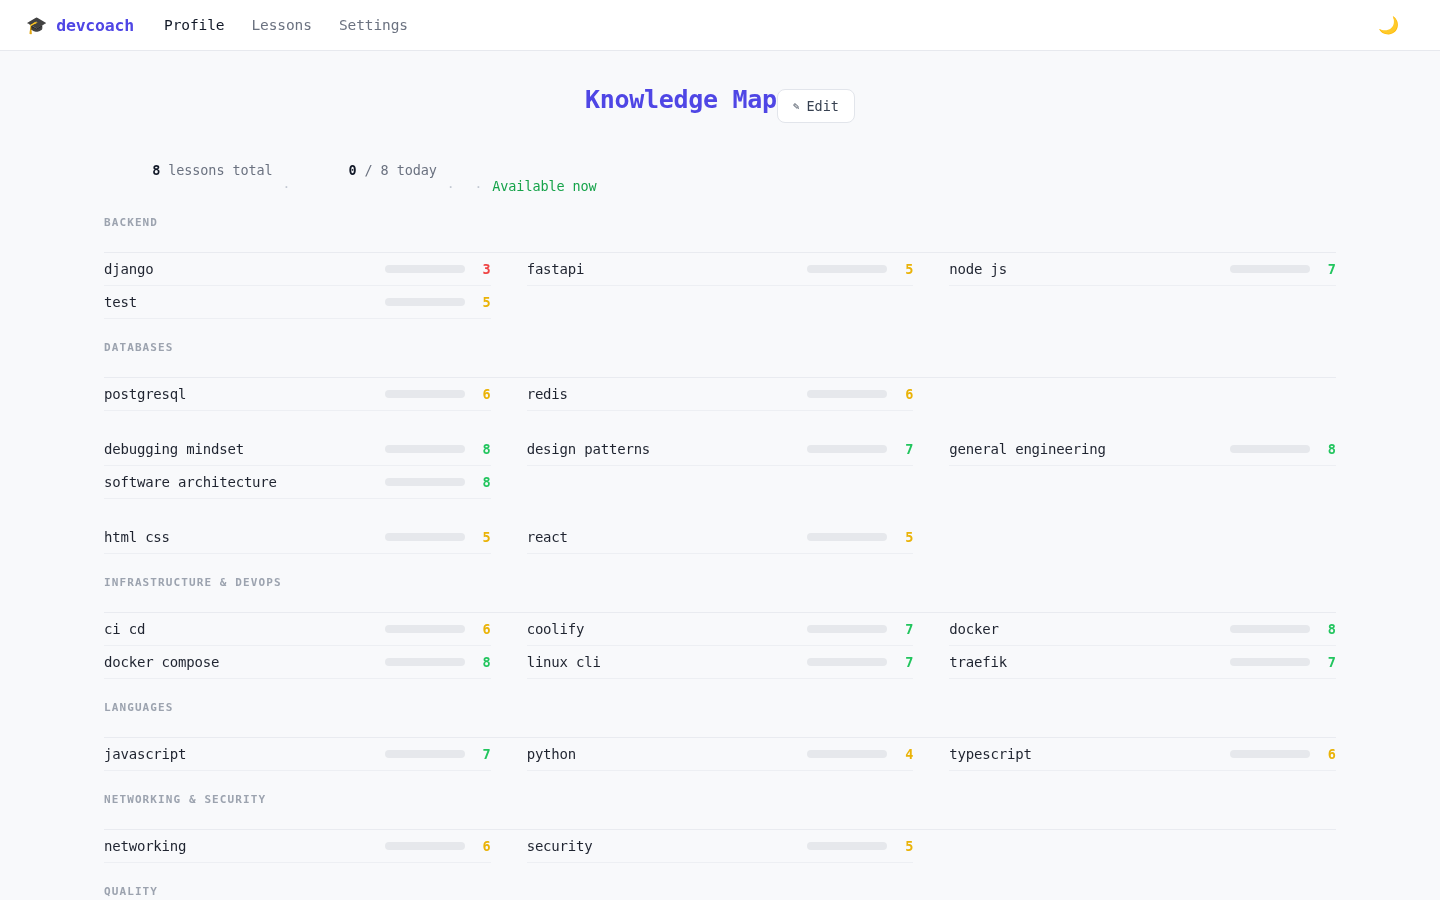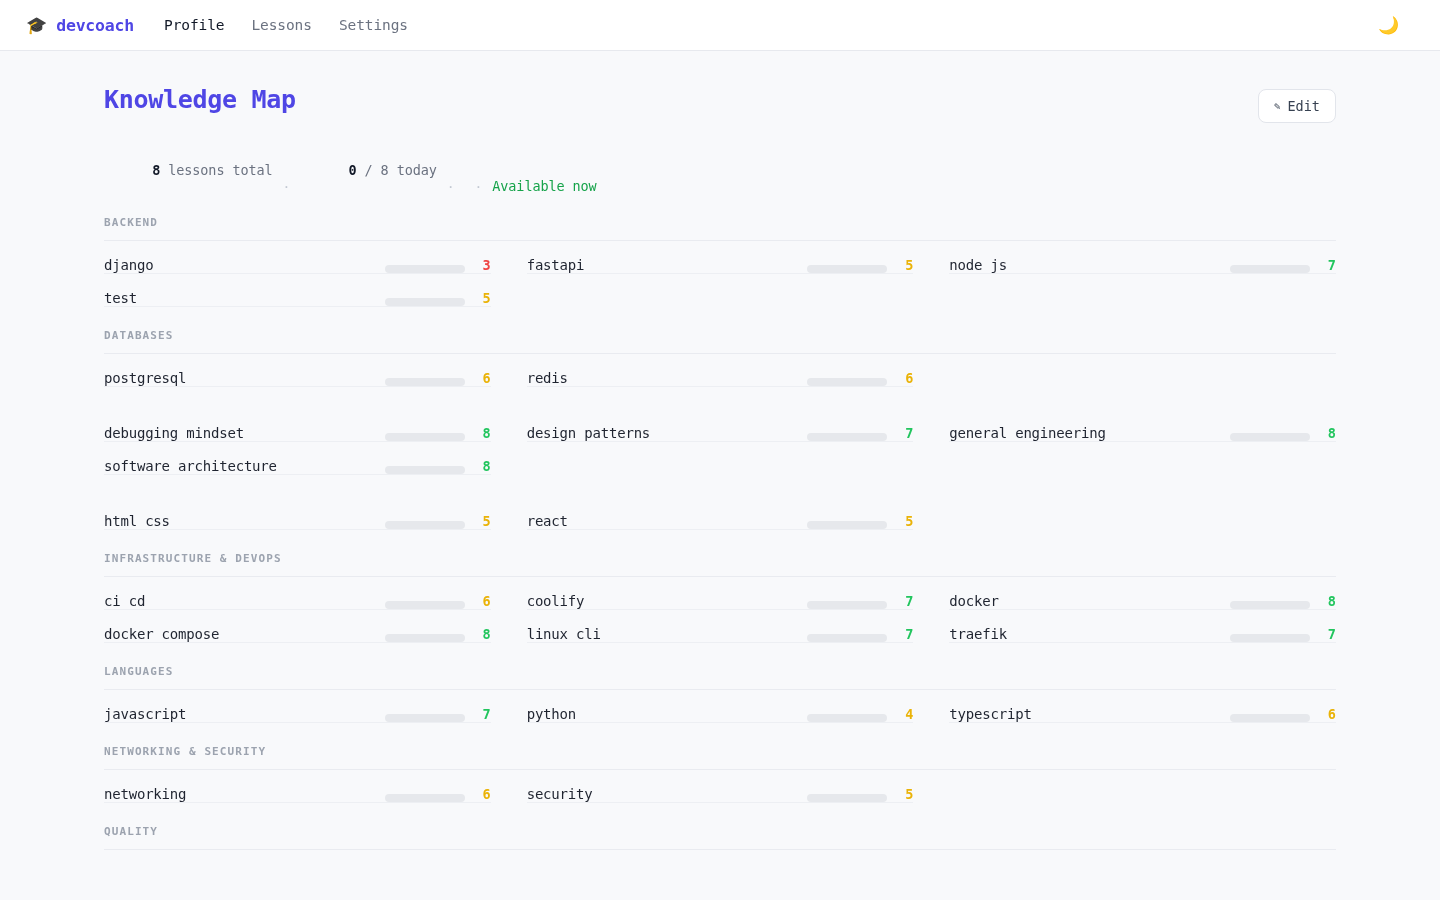--- a/index.html
+++ b/index.html
@@ -78,21 +78,21 @@
   }
 
   
   .page {
     padding: 0 104px;
   }
 
   .page-head {
     display: flex;
     align-items: flex-start;
-    justify-content: space-between;
+    justify-content: center;
     padding-top: 34px;
   }
 
   .page-title {
     font-size: 25px;
     font-weight: 700;
     color: #4f46e5;
     letter-spacing: -0.3px;
   }
 
@@ -134,33 +134,33 @@
 
   
   .section { margin-top: 22px; }
 
   .section-title {
     font-size: 11px;
     font-weight: 700;
     letter-spacing: 1.1px;
     color: #9ca3af;
     text-transform: uppercase;
-    padding-bottom: 11px;
+    padding-bottom: 23px;
     border-bottom: 1px solid #e9ebf0;
   }
 
   .skill-grid {
     display: grid;
     grid-template-columns: repeat(3, 1fr);
     column-gap: 36px;
   }
 
   .skill-row {
     display: flex;
-    align-items: flex-end;
+    align-items: center;
     height: 33px;
     border-bottom: 1px solid #edeff3;
   }
 
   .skill-name {
     font-size: 14px;
     color: #1f2430;
     letter-spacing: -0.2px;
     white-space: nowrap;
     overflow: hidden;

